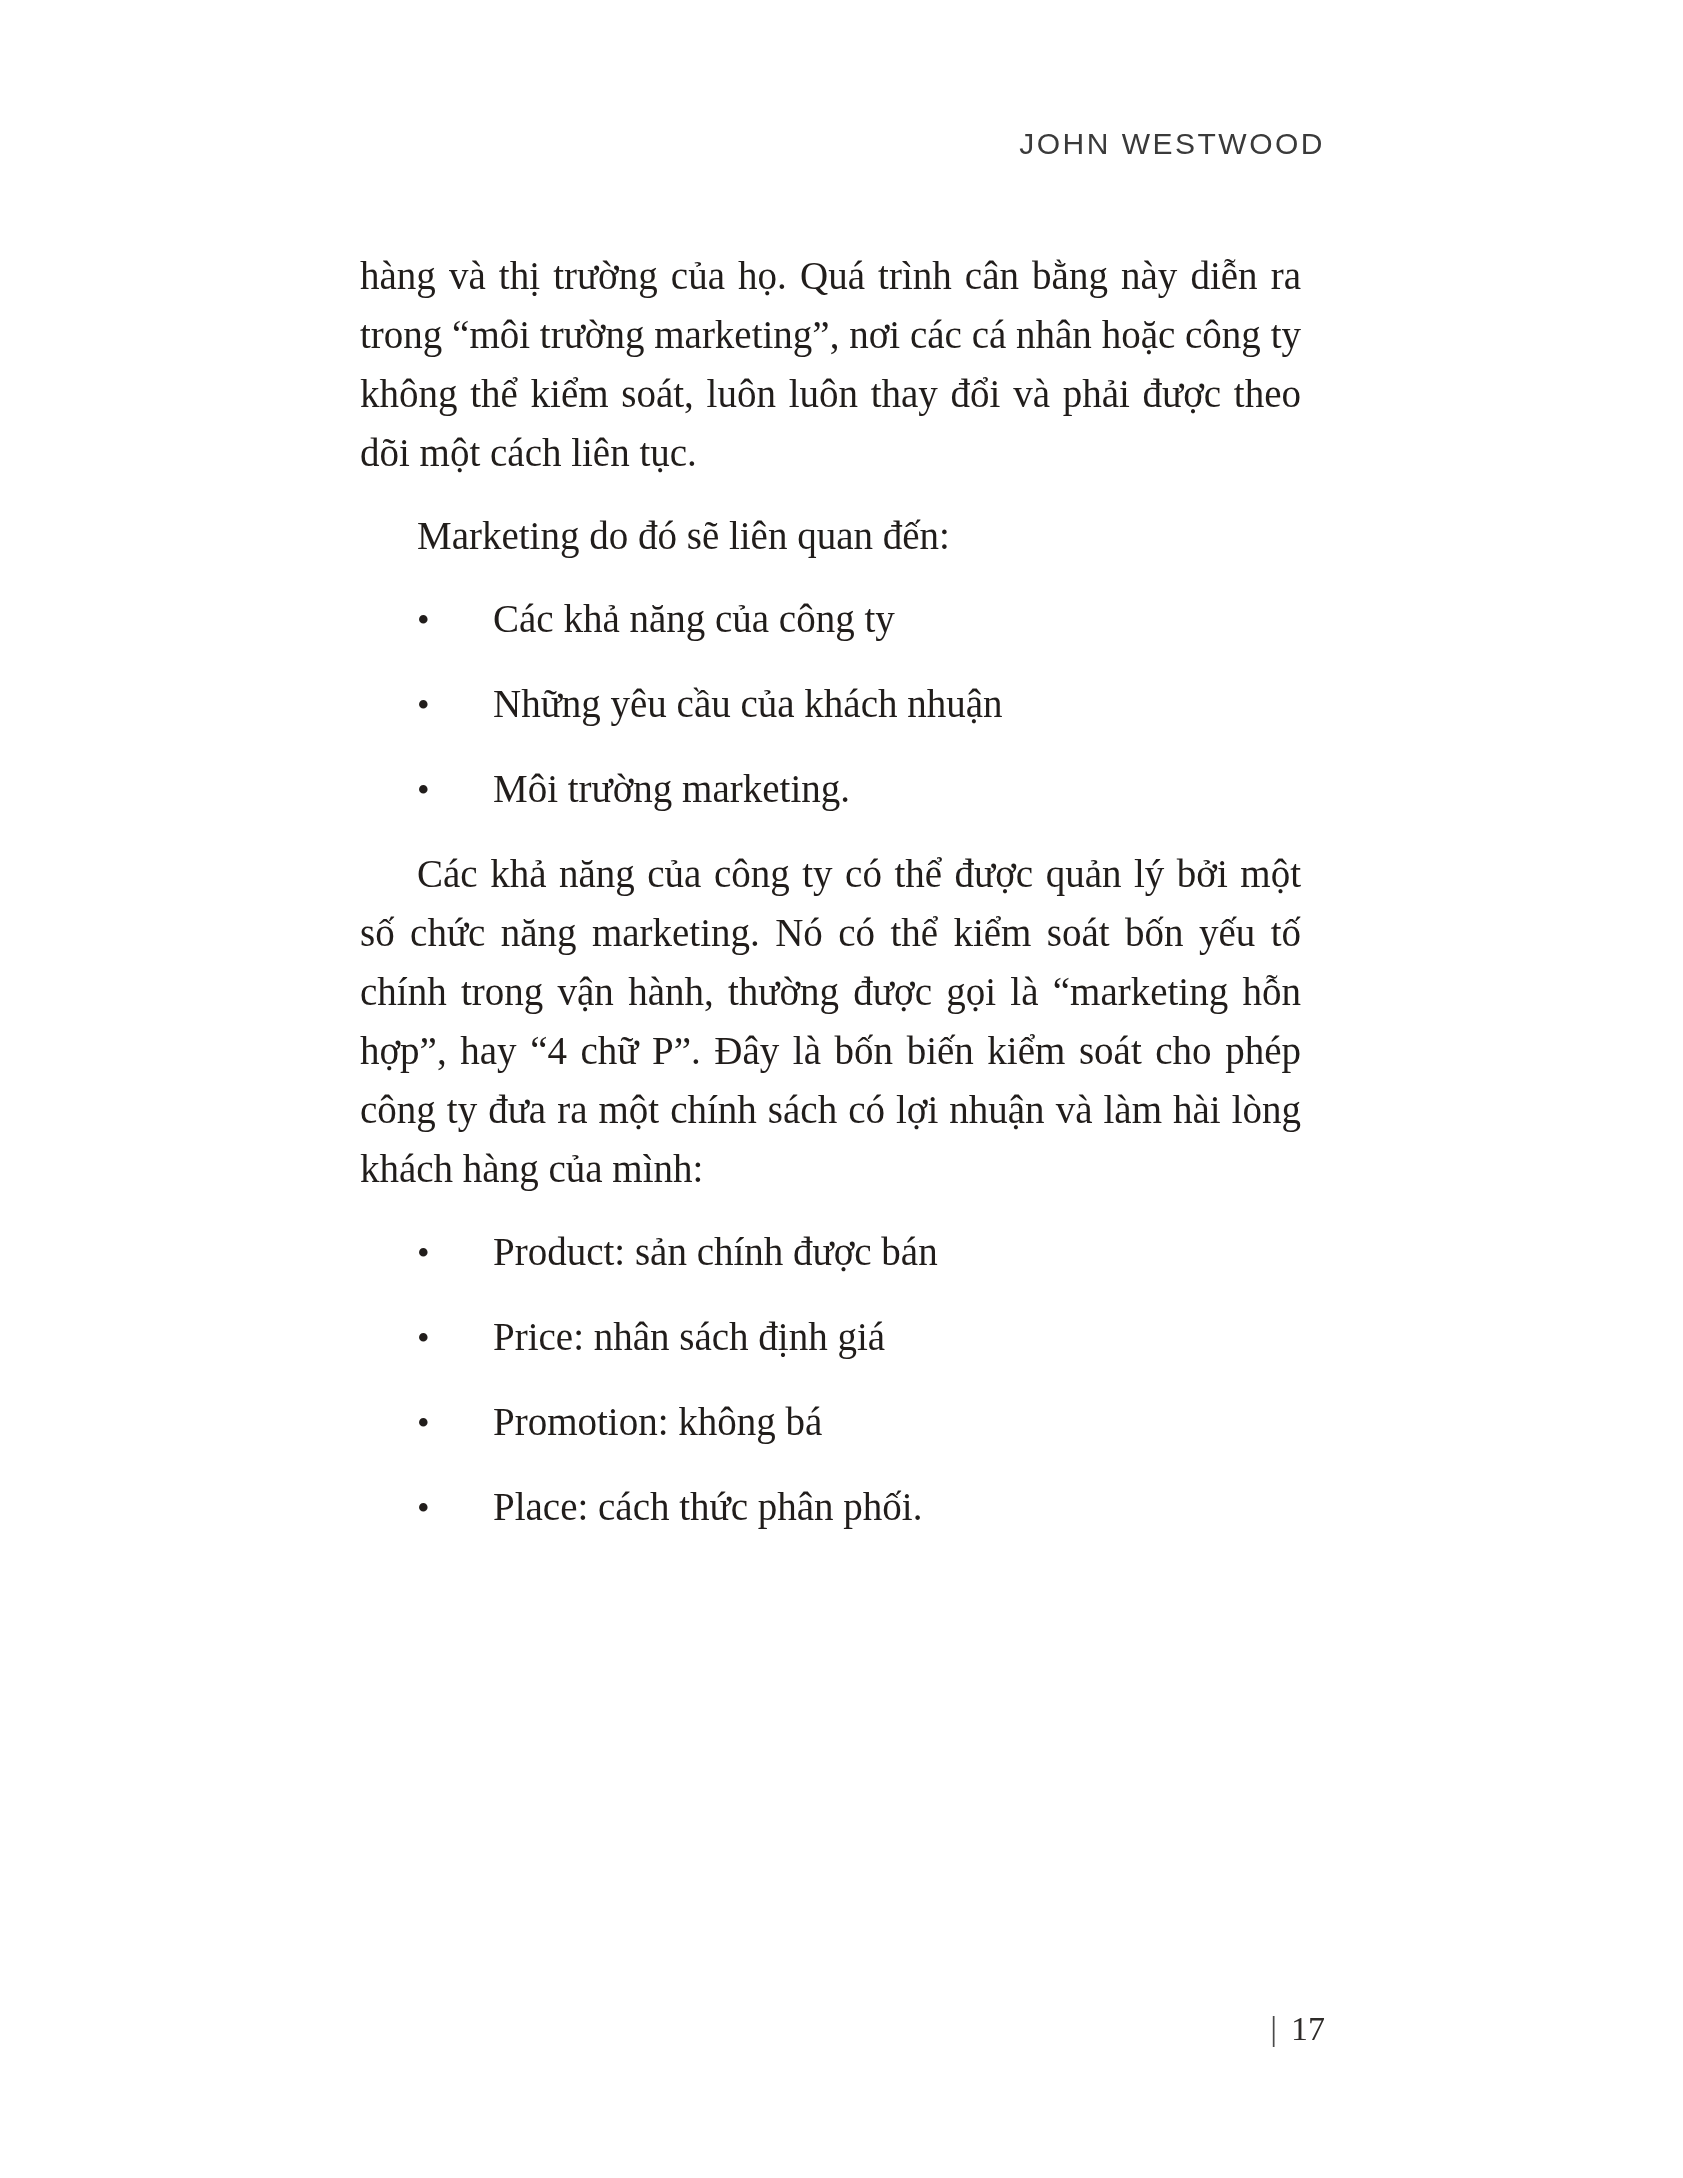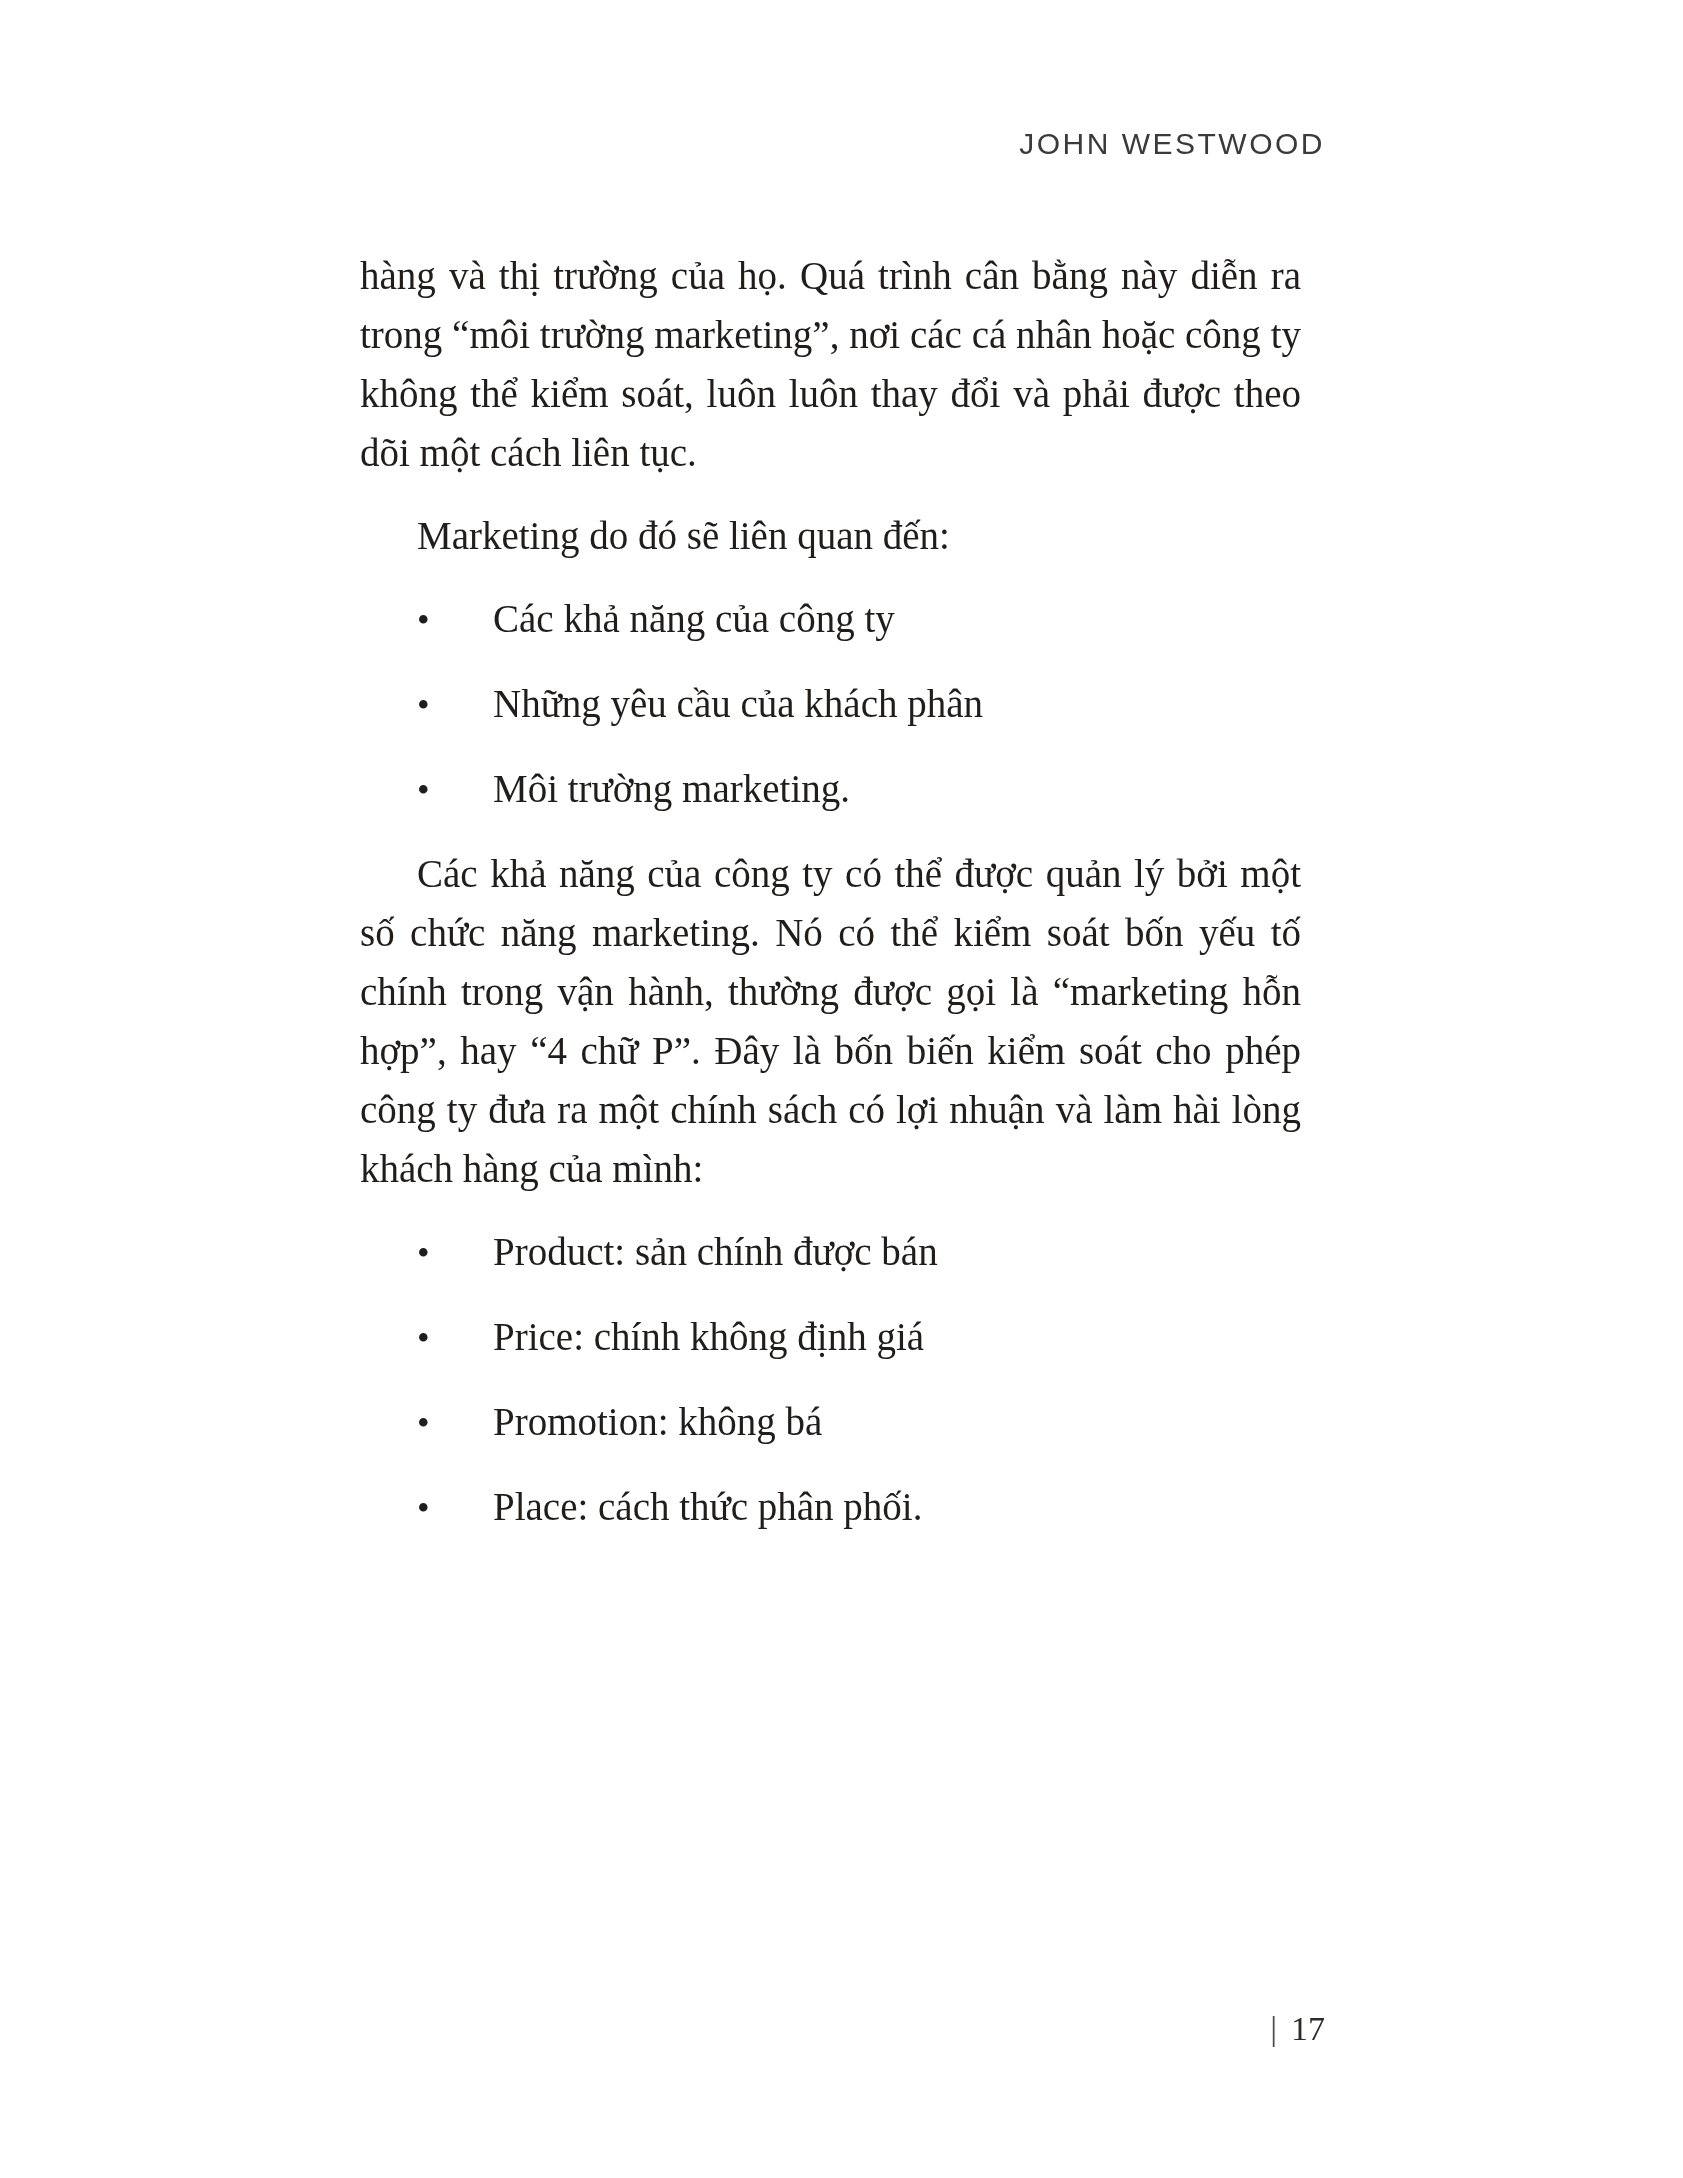--- a/index.html
+++ b/index.html
@@ -90,38 +90,38 @@
 
     <p class="para indented">Marketing do đó sẽ liên quan đến:</p>
 
     <div class="bullet-list">
       <div class="bullet-item">
         <span class="bullet-marker">•</span>
         <span class="bullet-text">Các khả năng của công ty</span>
       </div>
       <div class="bullet-item">
         <span class="bullet-marker">•</span>
-        <span class="bullet-text">Những yêu cầu của khách phân</span>
+        <span class="bullet-text">Những yêu cầu của khách nhuận</span>
       </div>
       <div class="bullet-item">
         <span class="bullet-marker">•</span>
         <span class="bullet-text">Môi trường marketing.</span>
       </div>
     </div>
 
     <p class="para indented">Các khả năng của công ty có thể được quản lý bởi một số chức năng marketing. Nó có thể kiểm soát bốn yếu tố chính trong vận hành, thường được gọi là “marketing hỗn hợp”, hay “4 chữ P”. Đây là bốn biến kiểm soát cho phép công ty đưa ra một chính sách có lợi nhuận và làm hài lòng khách hàng của mình:</p>
 
     <div class="bullet-list">
       <div class="bullet-item">
         <span class="bullet-marker">•</span>
         <span class="bullet-text">Product: sản chính được bán</span>
       </div>
       <div class="bullet-item">
         <span class="bullet-marker">•</span>
-        <span class="bullet-text">Price: chính không định giá</span>
+        <span class="bullet-text">Price: nhân sách định giá</span>
       </div>
       <div class="bullet-item">
         <span class="bullet-marker">•</span>
         <span class="bullet-text">Promotion: không bá</span>
       </div>
       <div class="bullet-item">
         <span class="bullet-marker">•</span>
         <span class="bullet-text">Place: cách thức phân phối.</span>
       </div>
     </div>

